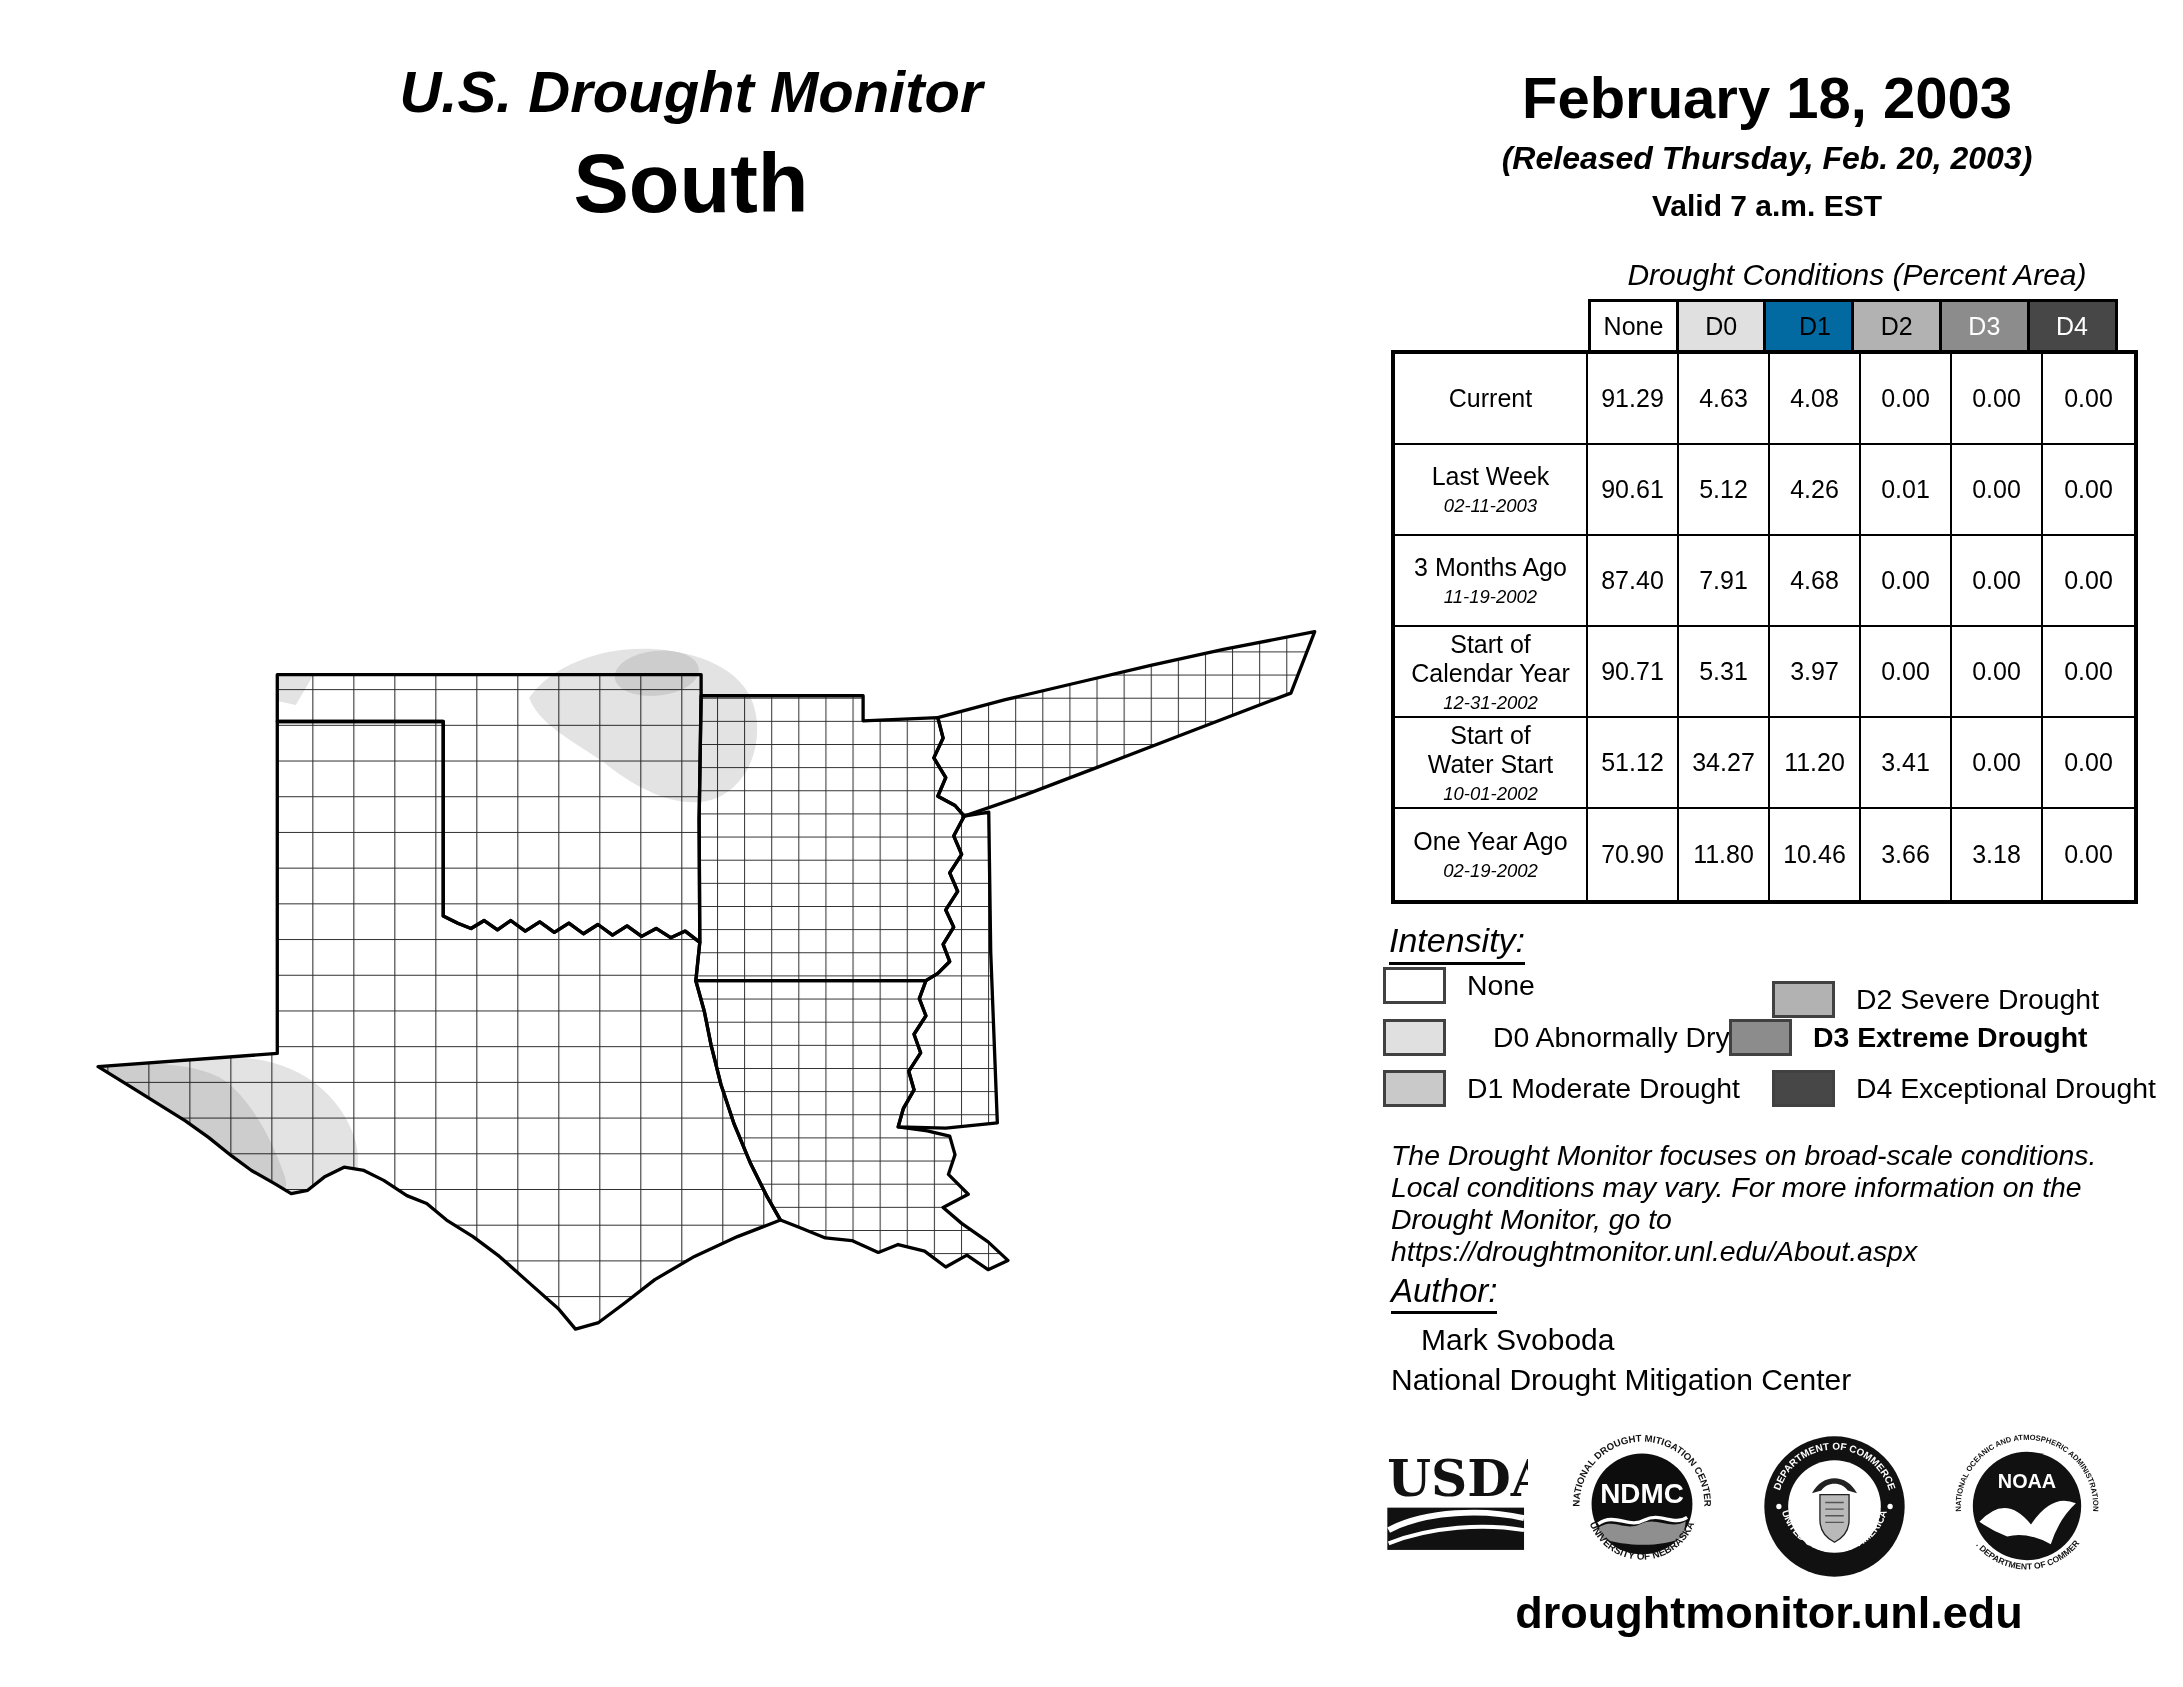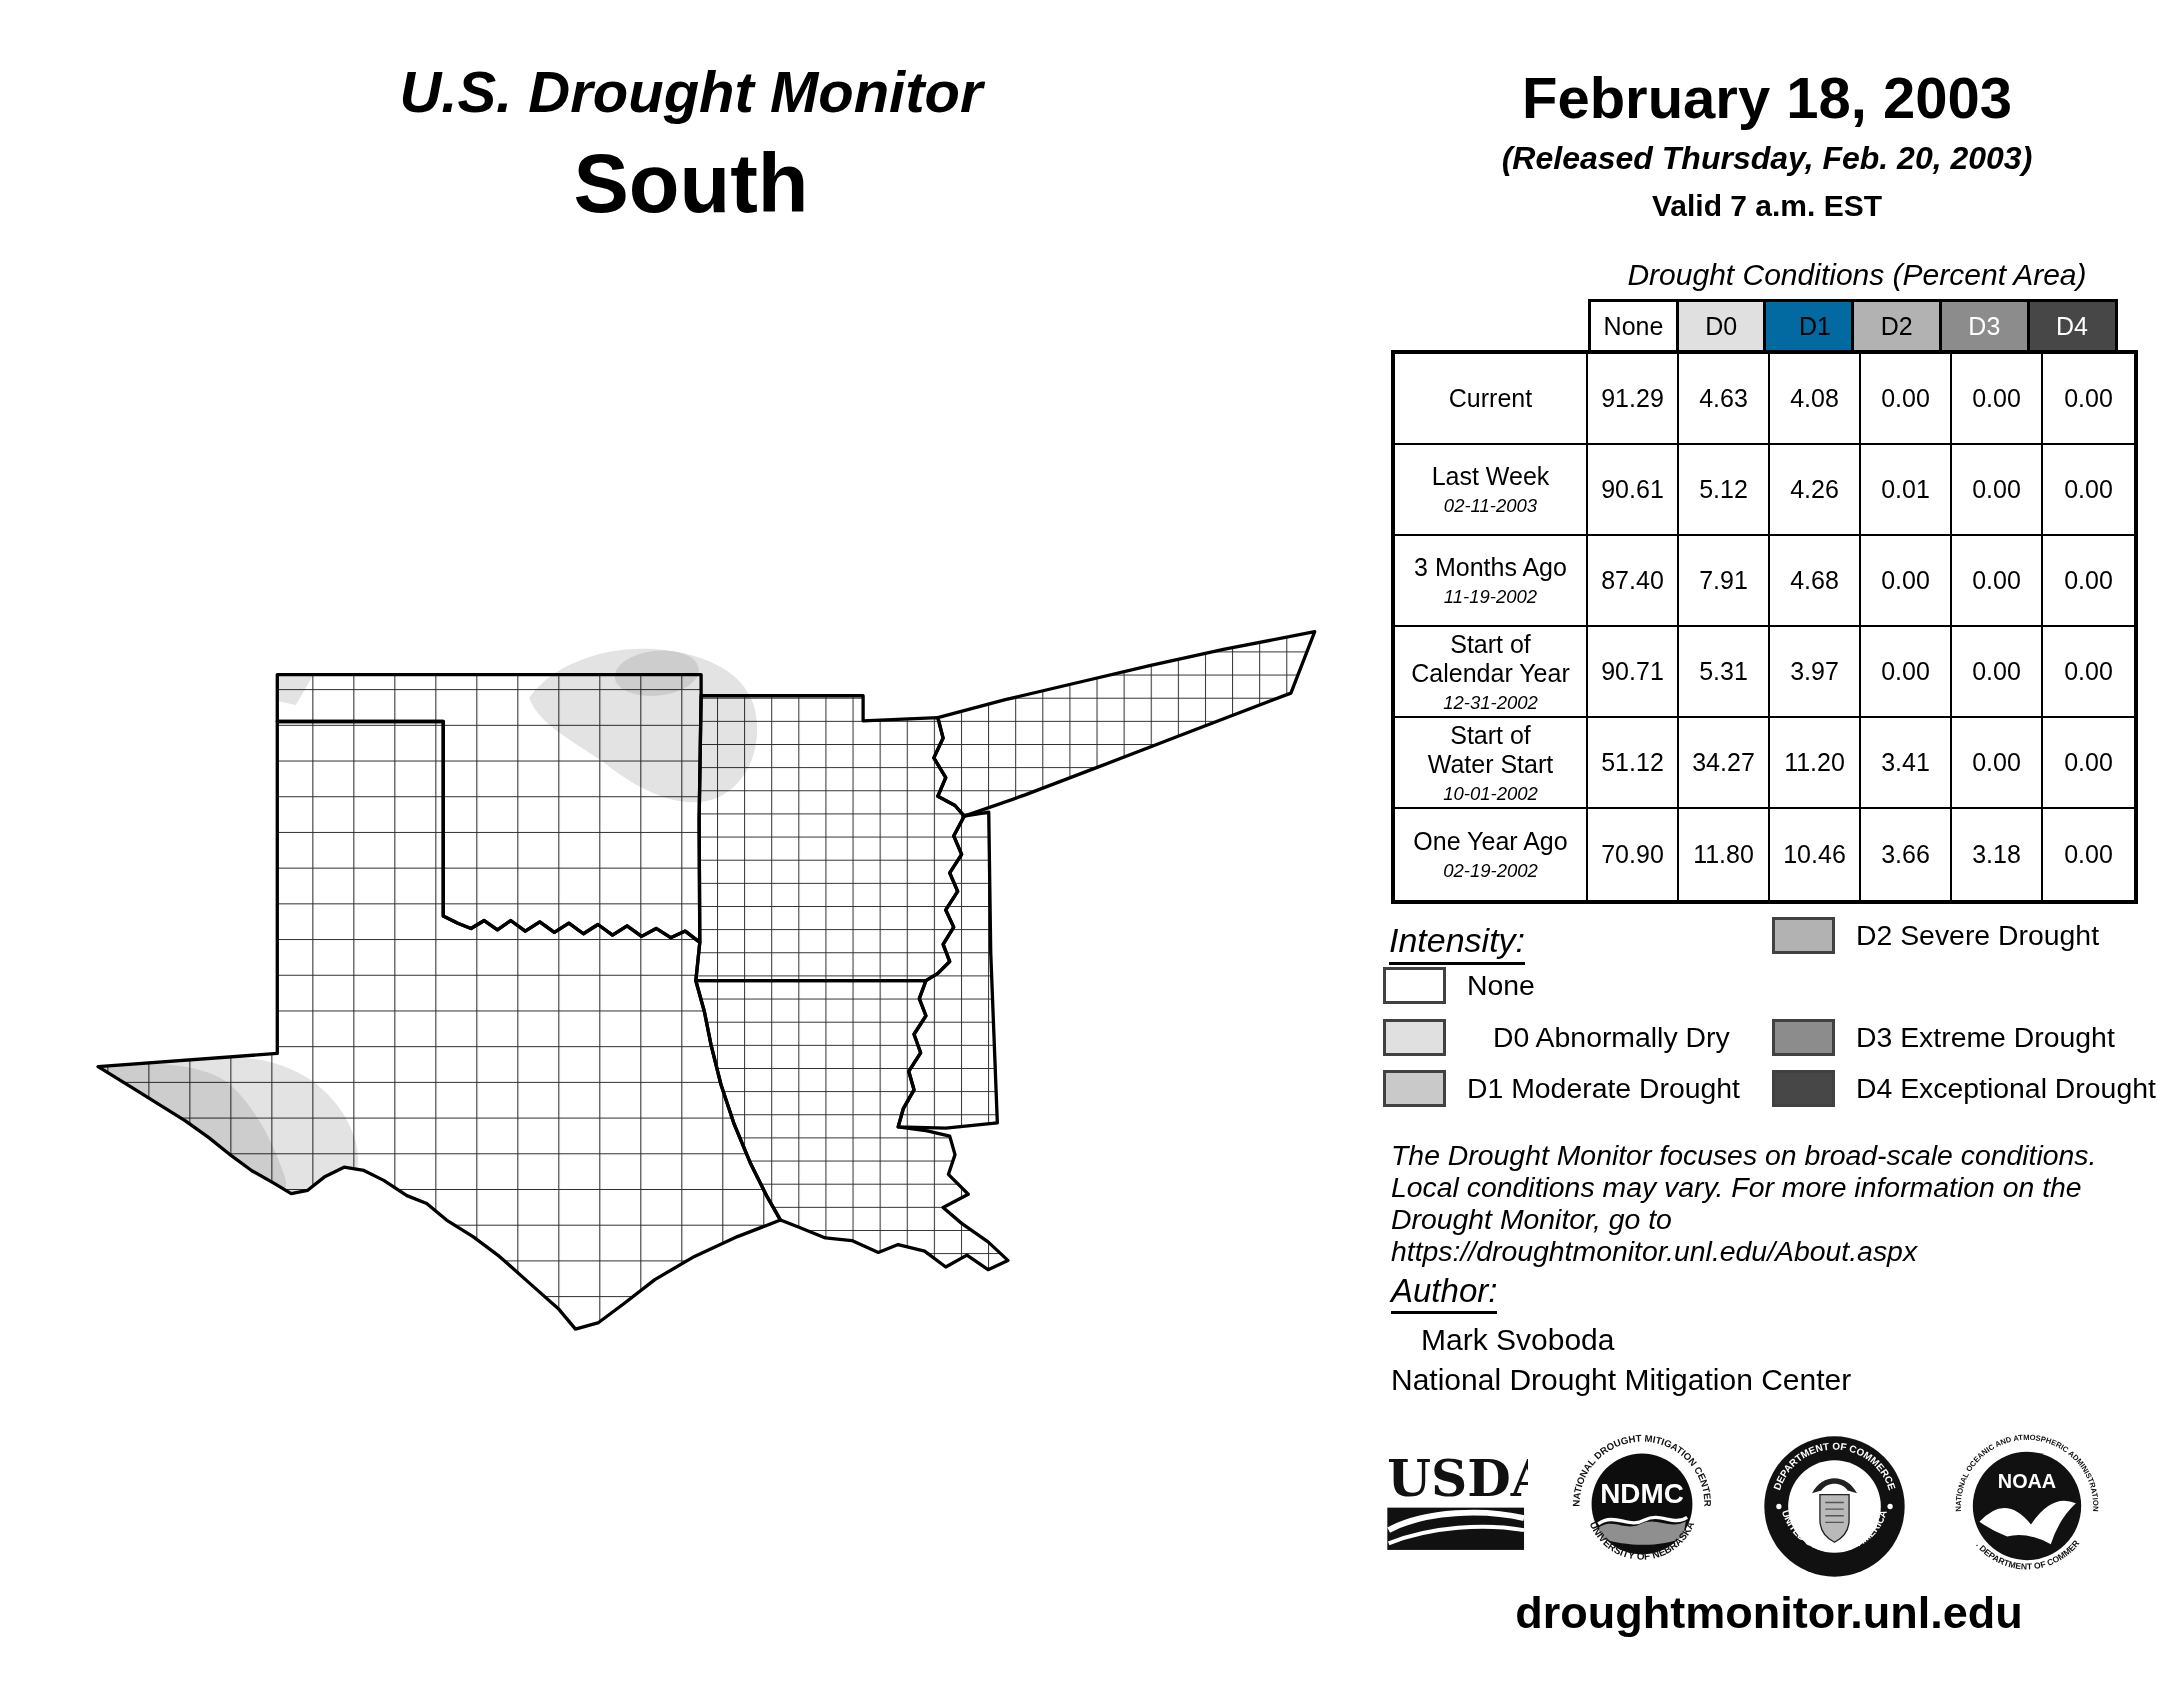--- a/index.html
+++ b/index.html
@@ -283,25 +283,25 @@
   <span class="leg-label">None</span>
 </div>
 <div class="abs leg-item" style="left:1383px;top:1019px;gap:26px;">
   <span class="leg-swatch" style="background-color: rgb(224, 224, 224);"></span>
   <span class="leg-label">D0 Abnormally Dry</span>
 </div>
 <div class="abs leg-item" style="left:1383px;top:1070px;">
   <span class="leg-swatch" style="background-color: rgb(201, 201, 201);"></span>
   <span class="leg-label">D1 Moderate Drought</span>
 </div>
-<div class="abs leg-item" style="left:1772px;top:917px;">
+<div class="abs leg-item" style="left:1772px;top:981px;">
   <span class="leg-swatch" style="background-color: rgb(178, 178, 178);"></span>
   <span class="leg-label">D2 Severe Drought</span>
 </div>
-<div class="abs leg-item" style="left:1772px;top:1019px;">
+<div class="abs leg-item" style="left:1729px;top:1019px;font-weight:bold;">
   <span class="leg-swatch" style="background-color: rgb(140, 140, 140);"></span>
   <span class="leg-label">D3 Extreme Drought</span>
 </div>
 <div class="abs leg-item" style="left:1772px;top:1070px;">
   <span class="leg-swatch" style="background-color: rgb(71, 71, 71);"></span>
   <span class="leg-label">D4 Exceptional Drought</span>
 </div>
 
 <div class="abs notes">
   <div>The Drought Monitor focuses on broad-scale conditions.</div>

